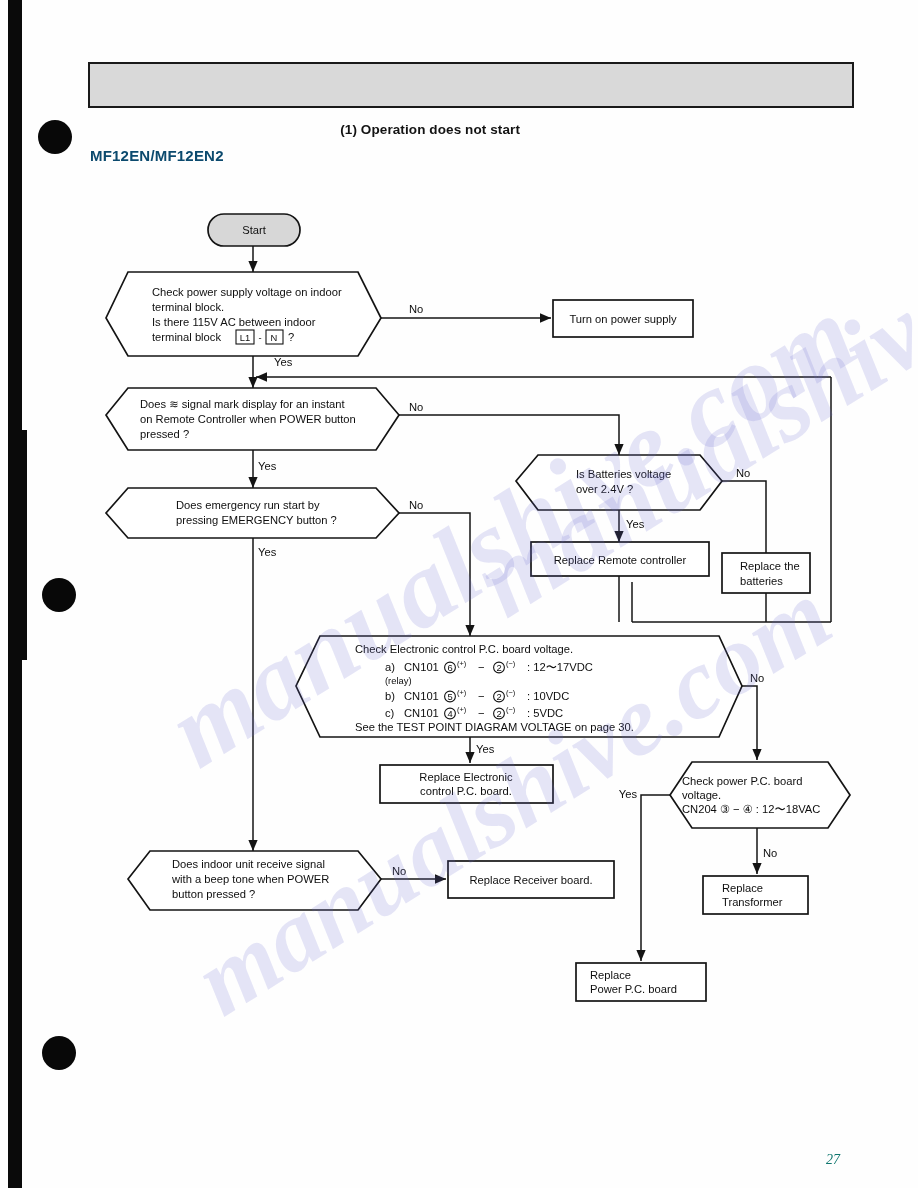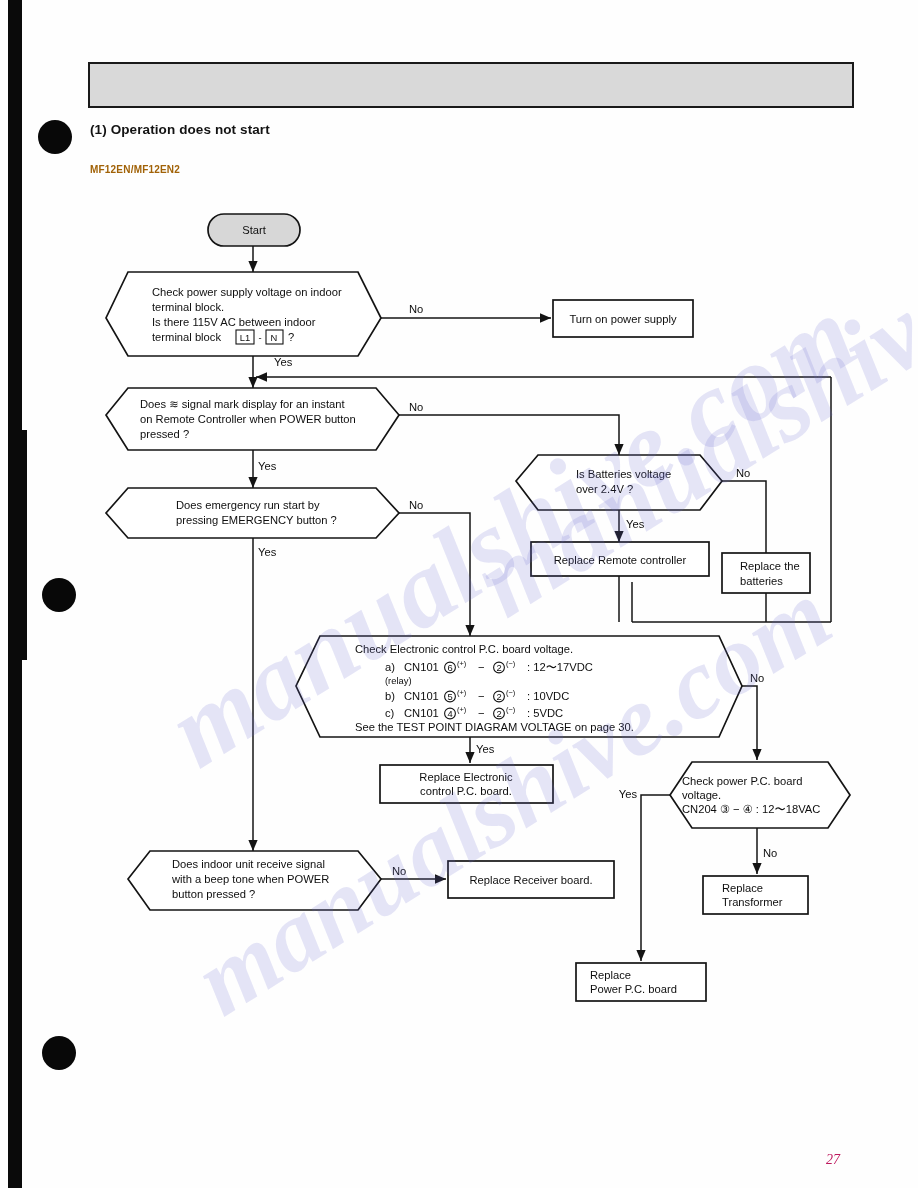--- a/index.html
+++ b/index.html
@@ -57,39 +57,40 @@
     position: absolute;
     left: 90px;
     top: 122px;
     width: 430px;
   }
   .title-main {
     font-size: 13.5px;
     font-weight: bold;
     color: #131313;
     letter-spacing: 0.1px;
-    margin-bottom: 23px;
+    margin-bottom: 9px;
+    text-align: right;
   }
   .title-model {
-    font-size: 10px;
+    font-size: 15px;
     font-weight: bold;
-    color: #a16207;
+    color: #0c4a6e;
     line-height: 19px;
     letter-spacing: 0.2px;
   }
 
   
   .page-number {
     position: absolute;
     left: 826px;
     top: 1152px;
     font-family: "Liberation Serif", serif;
     font-style: italic;
     font-size: 14px;
-    color: #be185d;
+    color: #0f766e;
   }
 
   
   #flow {
     position: absolute;
     left: 0;
     top: 0;
   }
   .nd-text {
     font-family: "Liberation Sans", sans-serif;

